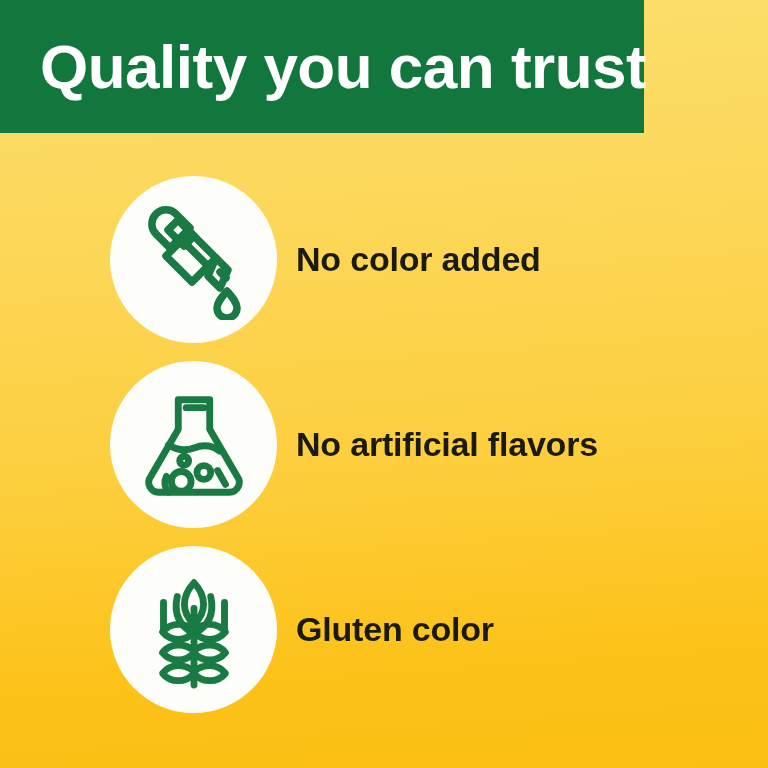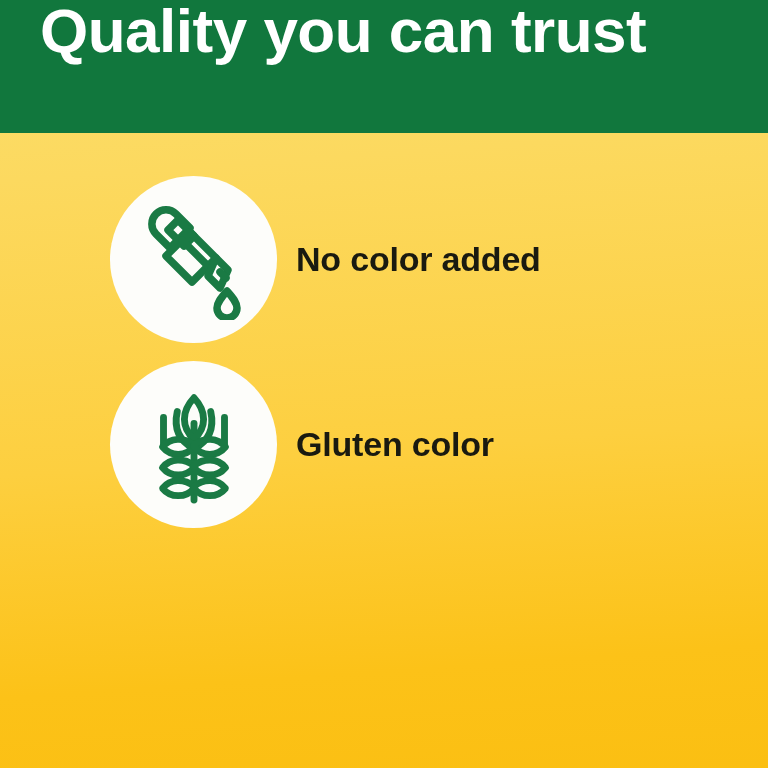--- a/index.html
+++ b/index.html
@@ -15,25 +15,25 @@
     overflow: hidden;
     font-family: "Liberation Sans", "DejaVu Sans", sans-serif;
     background: linear-gradient(176deg, #fbdf6d 0%, #fcd95f 22%, #fdcf3f 58%, #fcc218 85%, #fbbf12 100%);
   }
 
   
   .banner {
     position: absolute;
     left: 0;
     top: 0;
-    width: 768px;
+    width: 644px;
     height: 133px;
     background: #11773d;
     display: flex;
-    align-items: flex-start;
+    align-items: center;
   }
   .banner-title {
     margin: 0;
     padding: 0 0 0 40px;
     color: #ffffff;
     font-size: 62px;
     font-weight: bold;
     letter-spacing: -0.5px;
     line-height: 1;
     white-space: nowrap;
@@ -107,20 +107,42 @@
             <path d="M82 58 l12 12 -8 18 -12 -12 z"></path>
             <path d="M86 72 l6 6"></path>
 
             <path d="M93 91 c7 8 10 12 10 17 a10 10 0 0 1 -20 0 c0 -5 3 -9 10 -17 z"></path>
           </svg>
         </span>
       </div>
       <div class="feature-label">No color added</div>
     </div>
 
+    <div class="feature-row">
+      <div class="icon-circle">
+        <span>
+          <svg width="118" height="118" viewBox="0 0 120 120" fill="none" stroke="#1a7a44" stroke-width="7" stroke-linecap="round" stroke-linejoin="round">
+
+            <path d="M44 14 h32 v30 l28 48 a10 10 0 0 1 -8 16 h-72 a10 10 0 0 1 -8 -16 l28 -48 z"></path>
+
+            <line x1="52" y1="22" x2="70" y2="22"></line>
+
+            <path d="M34 60 c10 6 18 6 26 3 c10 -4 18 -3 26 3"></path>
+
+            <circle cx="50" cy="76" r="4.5"></circle>
+            <circle cx="70" cy="88" r="7"></circle>
+            <circle cx="47" cy="97" r="10"></circle>
+
+            <path d="M32 92 a14 14 0 0 0 2 16"></path>
+            <path d="M84 86 l8 14"></path>
+          </svg>
+        </span>
+      </div>
+      <div class="feature-label">No artificial flavors</div>
+    </div>
 
     <div class="feature-row">
       <div class="icon-circle">
         <span>
           <svg width="116" height="122" viewBox="0 0 110 124" fill="none" stroke="#1a7a44" stroke-width="7" stroke-linecap="round" stroke-linejoin="round">
 
             <line x1="55" y1="40" x2="55" y2="118"></line>
 
             <path d="M55 14 c13 14 13 30 0 42 c-13 -12 -13 -28 0 -42 z"></path>
 

